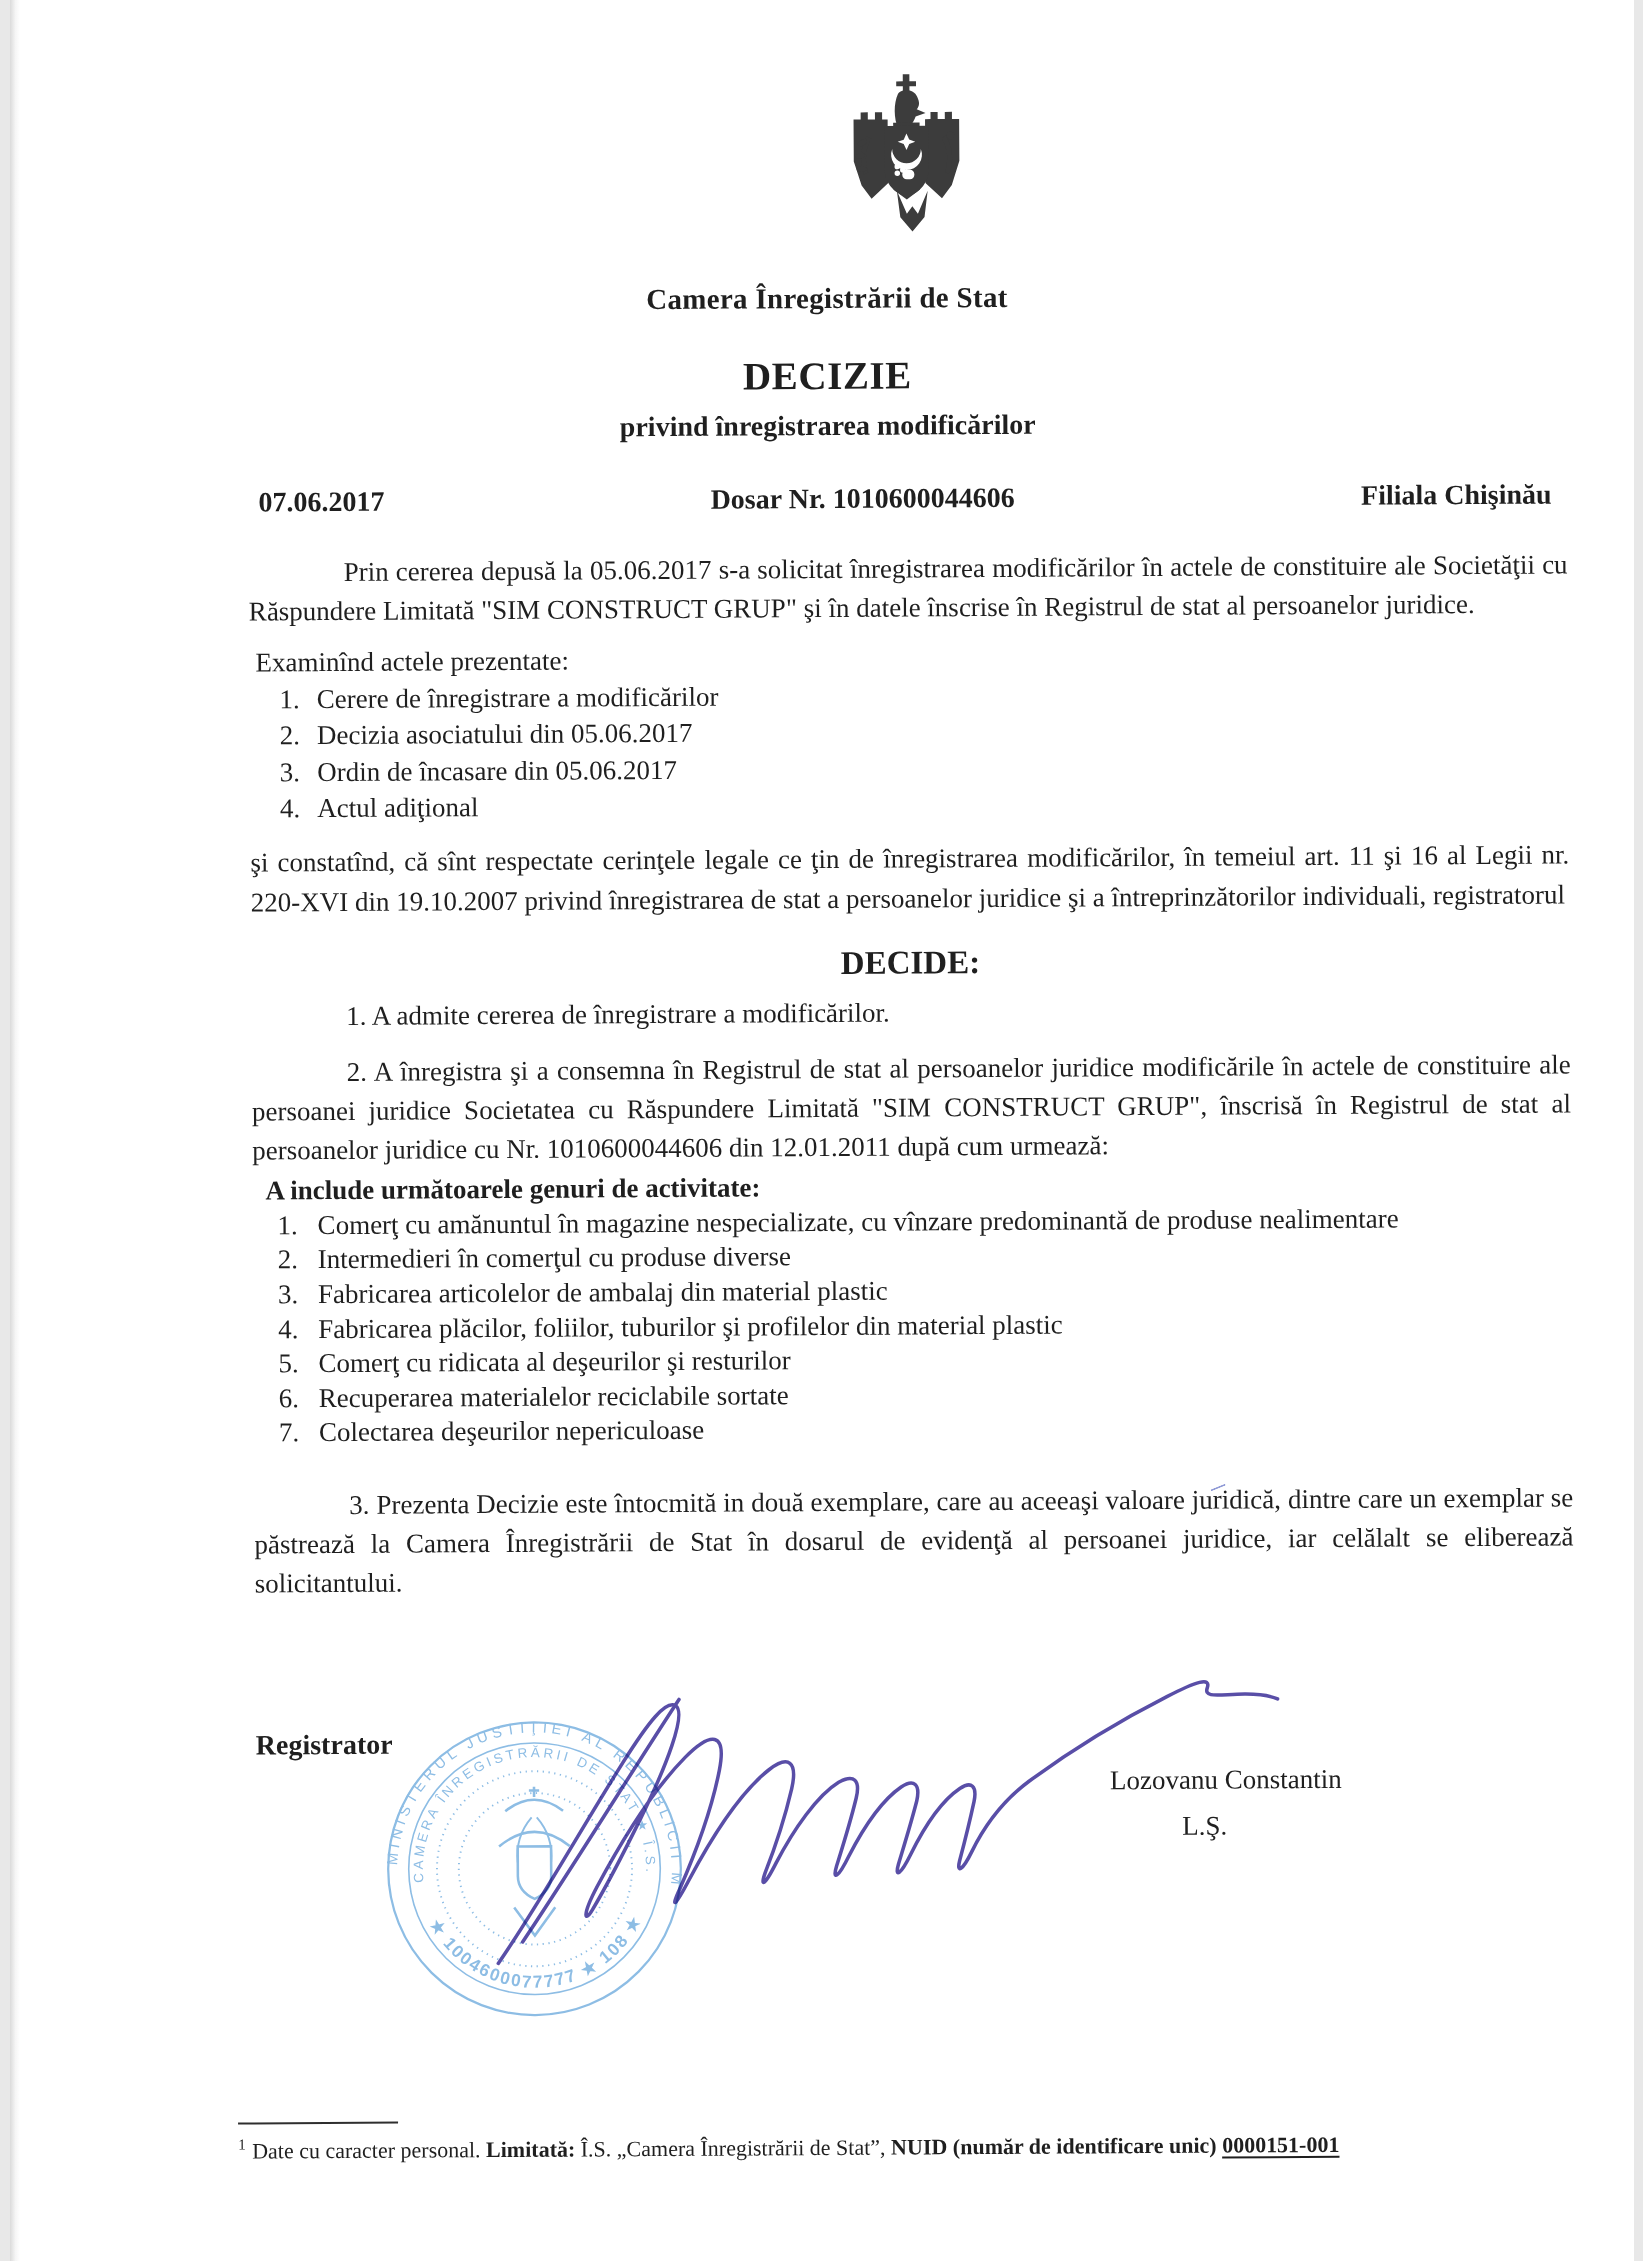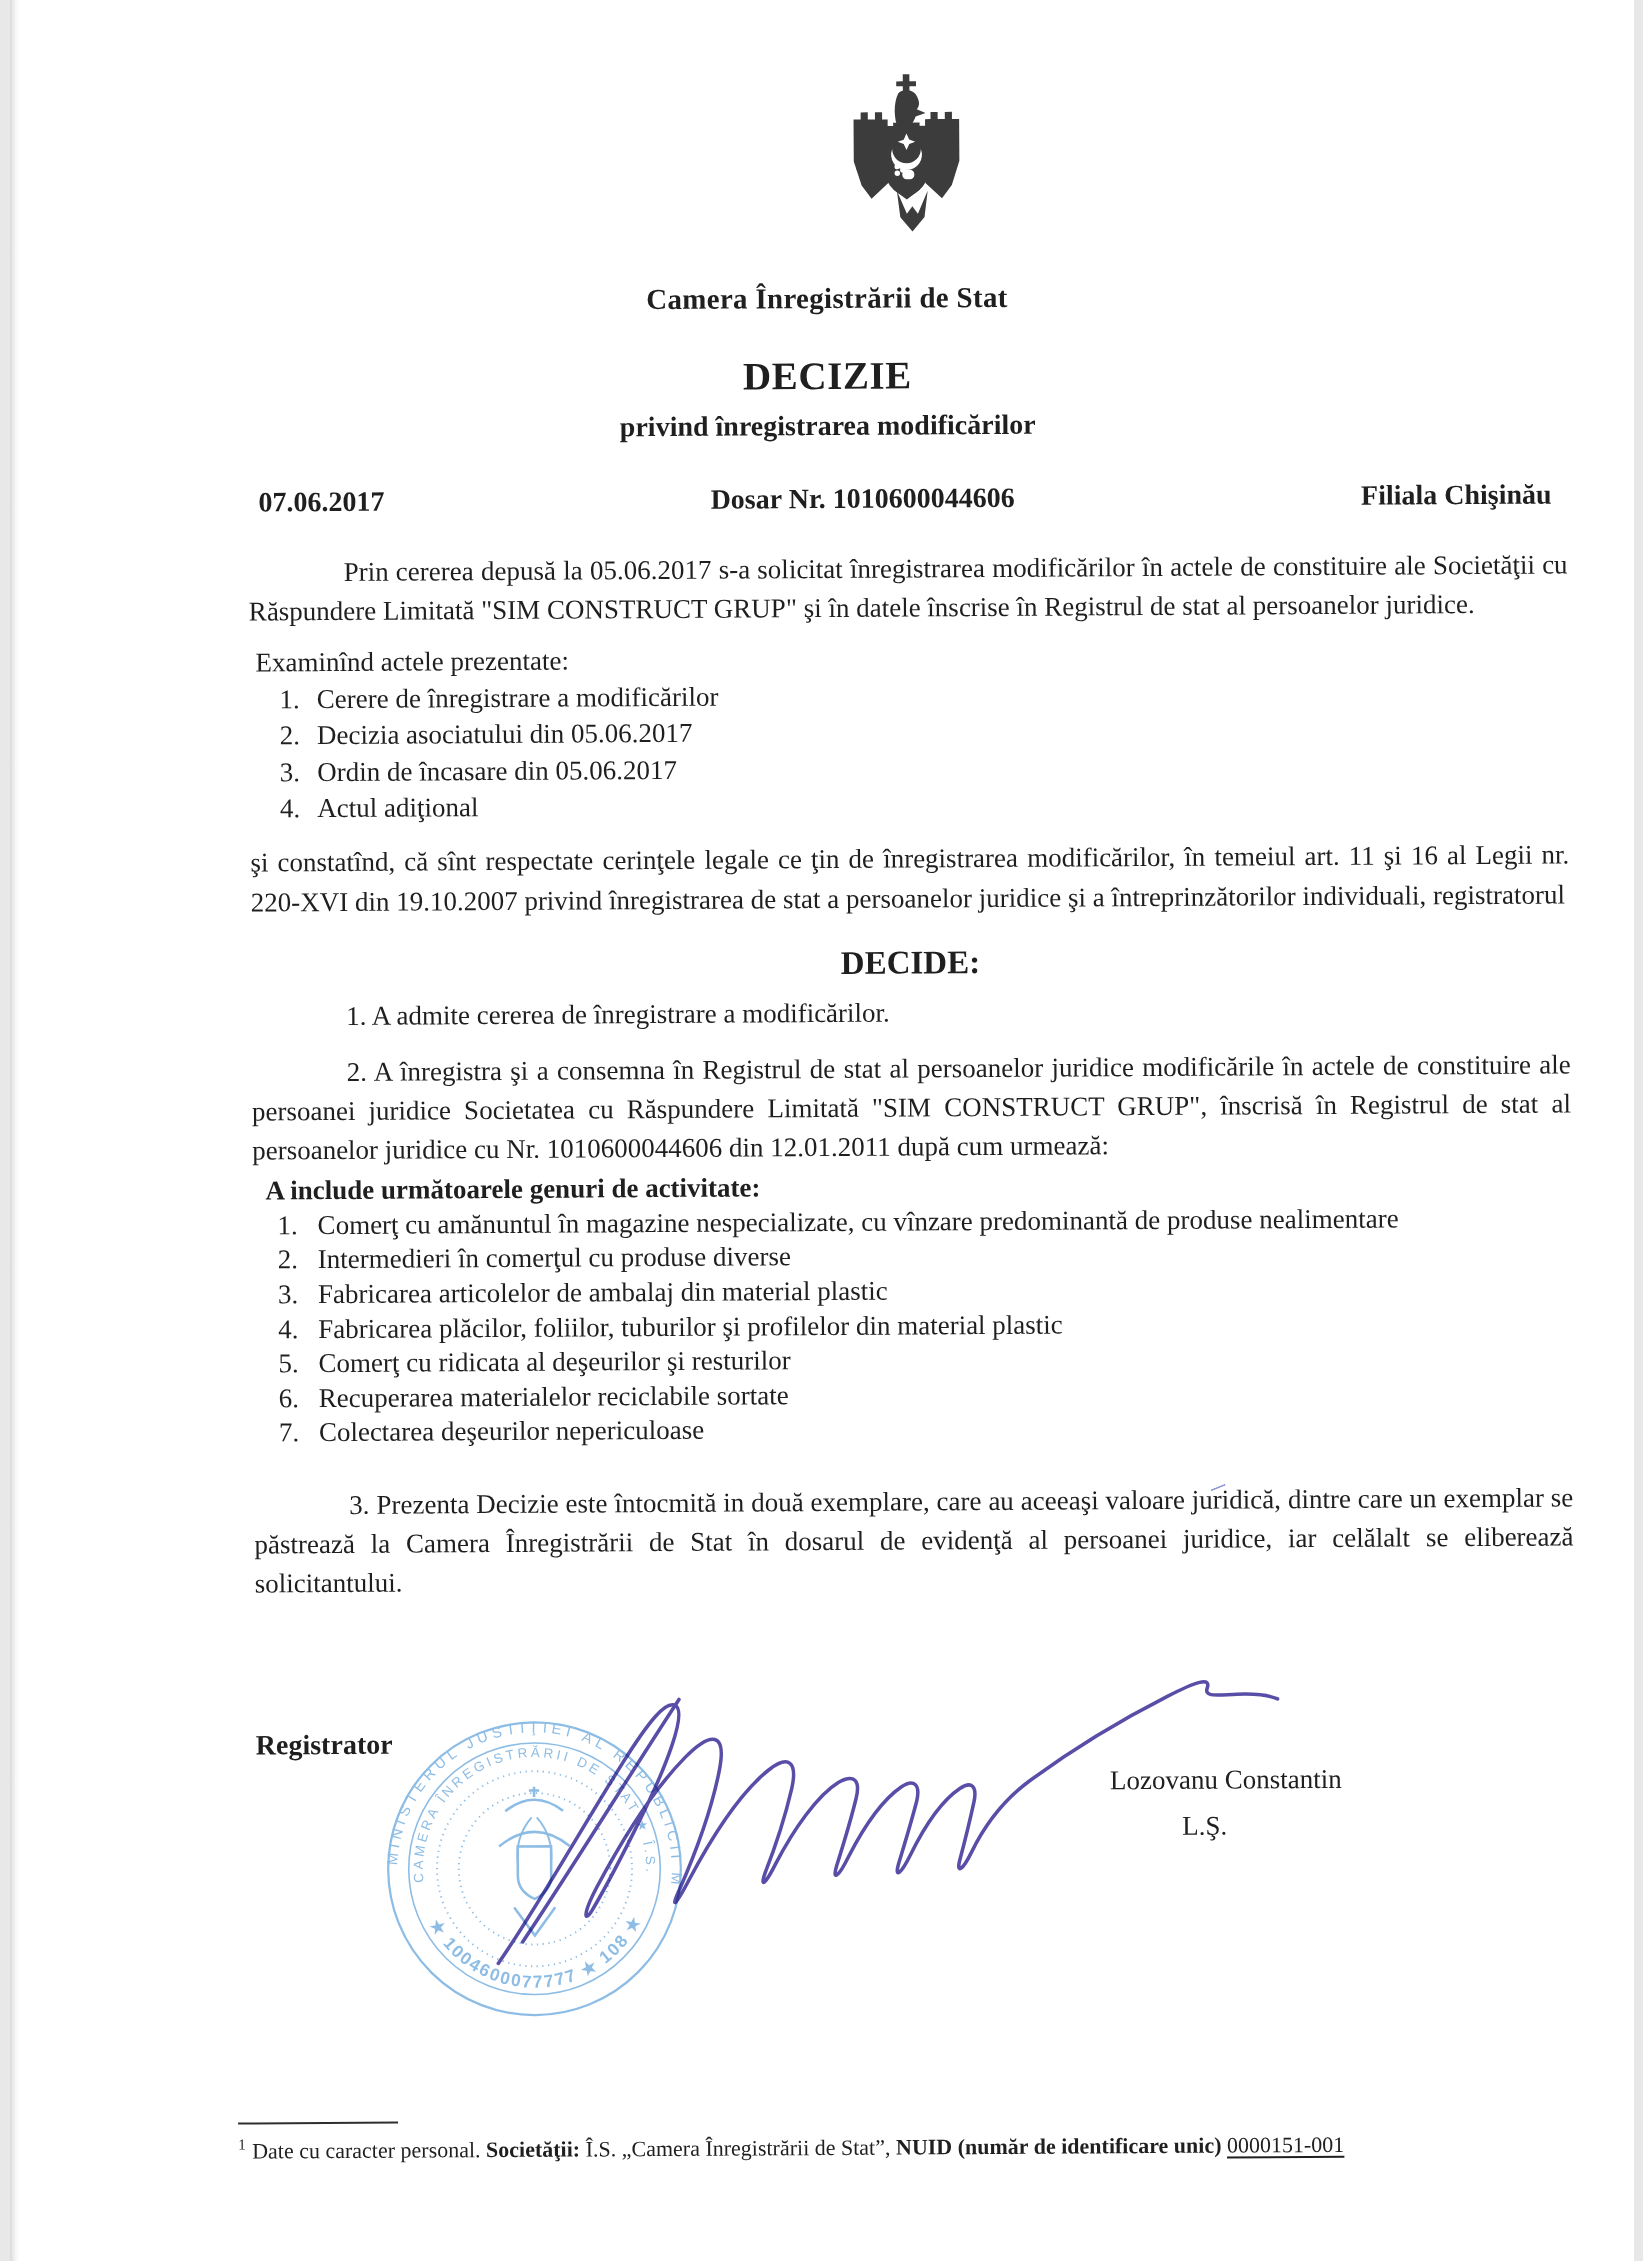--- a/index.html
+++ b/index.html
@@ -53,21 +53,21 @@
   .sig-ls{position:absolute;left:1168px;top:1813px;font-size:27px;text-align:center;}
 
   .speck{position:absolute;left:1198px;top:1489px;width:15.5px;height:0;
     border-top:2.6px solid #6b79c8;transform:rotate(-22deg);opacity:.75;border-radius:1.3px;}
 
   
   .footnote{position:absolute;left:222px;top:2119px;width:1341px;font-size:22px;}
   .foot-rule{width:160px;height:0;border-top:2.6px solid #2e2e2e;margin:0 0 11.6px 0;}
   .foot-sup{font-size:15px;vertical-align:9px;margin-right:6.4px;}
   .foot-b{font-weight:bold;}
-  .foot-u{font-weight:normal;text-decoration:underline;text-decoration-thickness:1.9px;text-underline-offset:3.9px;}
+  .foot-u{font-weight:bold;text-decoration:underline;text-decoration-thickness:1.9px;text-underline-offset:3.9px;}
 </style>
 </head>
 <body>
 
 <div class="page">
   <div class="scan-edge"></div>
 
   <div class="scan-rotate">
 
     <svg class="emblem" viewBox="0 0 220 300" aria-hidden="true">
@@ -171,19 +171,19 @@
         <path d="M423 97 C 353 202 253 362 178 472"></path>
       </g>
     </svg>
 
     <div class="sig-name">Lozovanu Constantin</div>
     <div class="sig-ls">L.Ş.</div>
 
     <div class="footnote">
       <div class="foot-rule"></div>
       <div>
-        <sup class="foot-sup">1</sup><span>Date cu caracter personal. </span><span class="foot-b">Societăţii:</span><span> Î.S. „Camera Înregistrării de Stat”, </span><span class="foot-b">NUID (număr de identificare unic) </span><span class="foot-u">0000151-001</span>
+        <sup class="foot-sup">1</sup><span>Date cu caracter personal. </span><span class="foot-b">Limitată:</span><span> Î.S. „Camera Înregistrării de Stat”, </span><span class="foot-b">NUID (număr de identificare unic) </span><span class="foot-u">0000151-001</span>
       </div>
     </div>
 
   </div>
 </div>
 
 
 </body></html>

